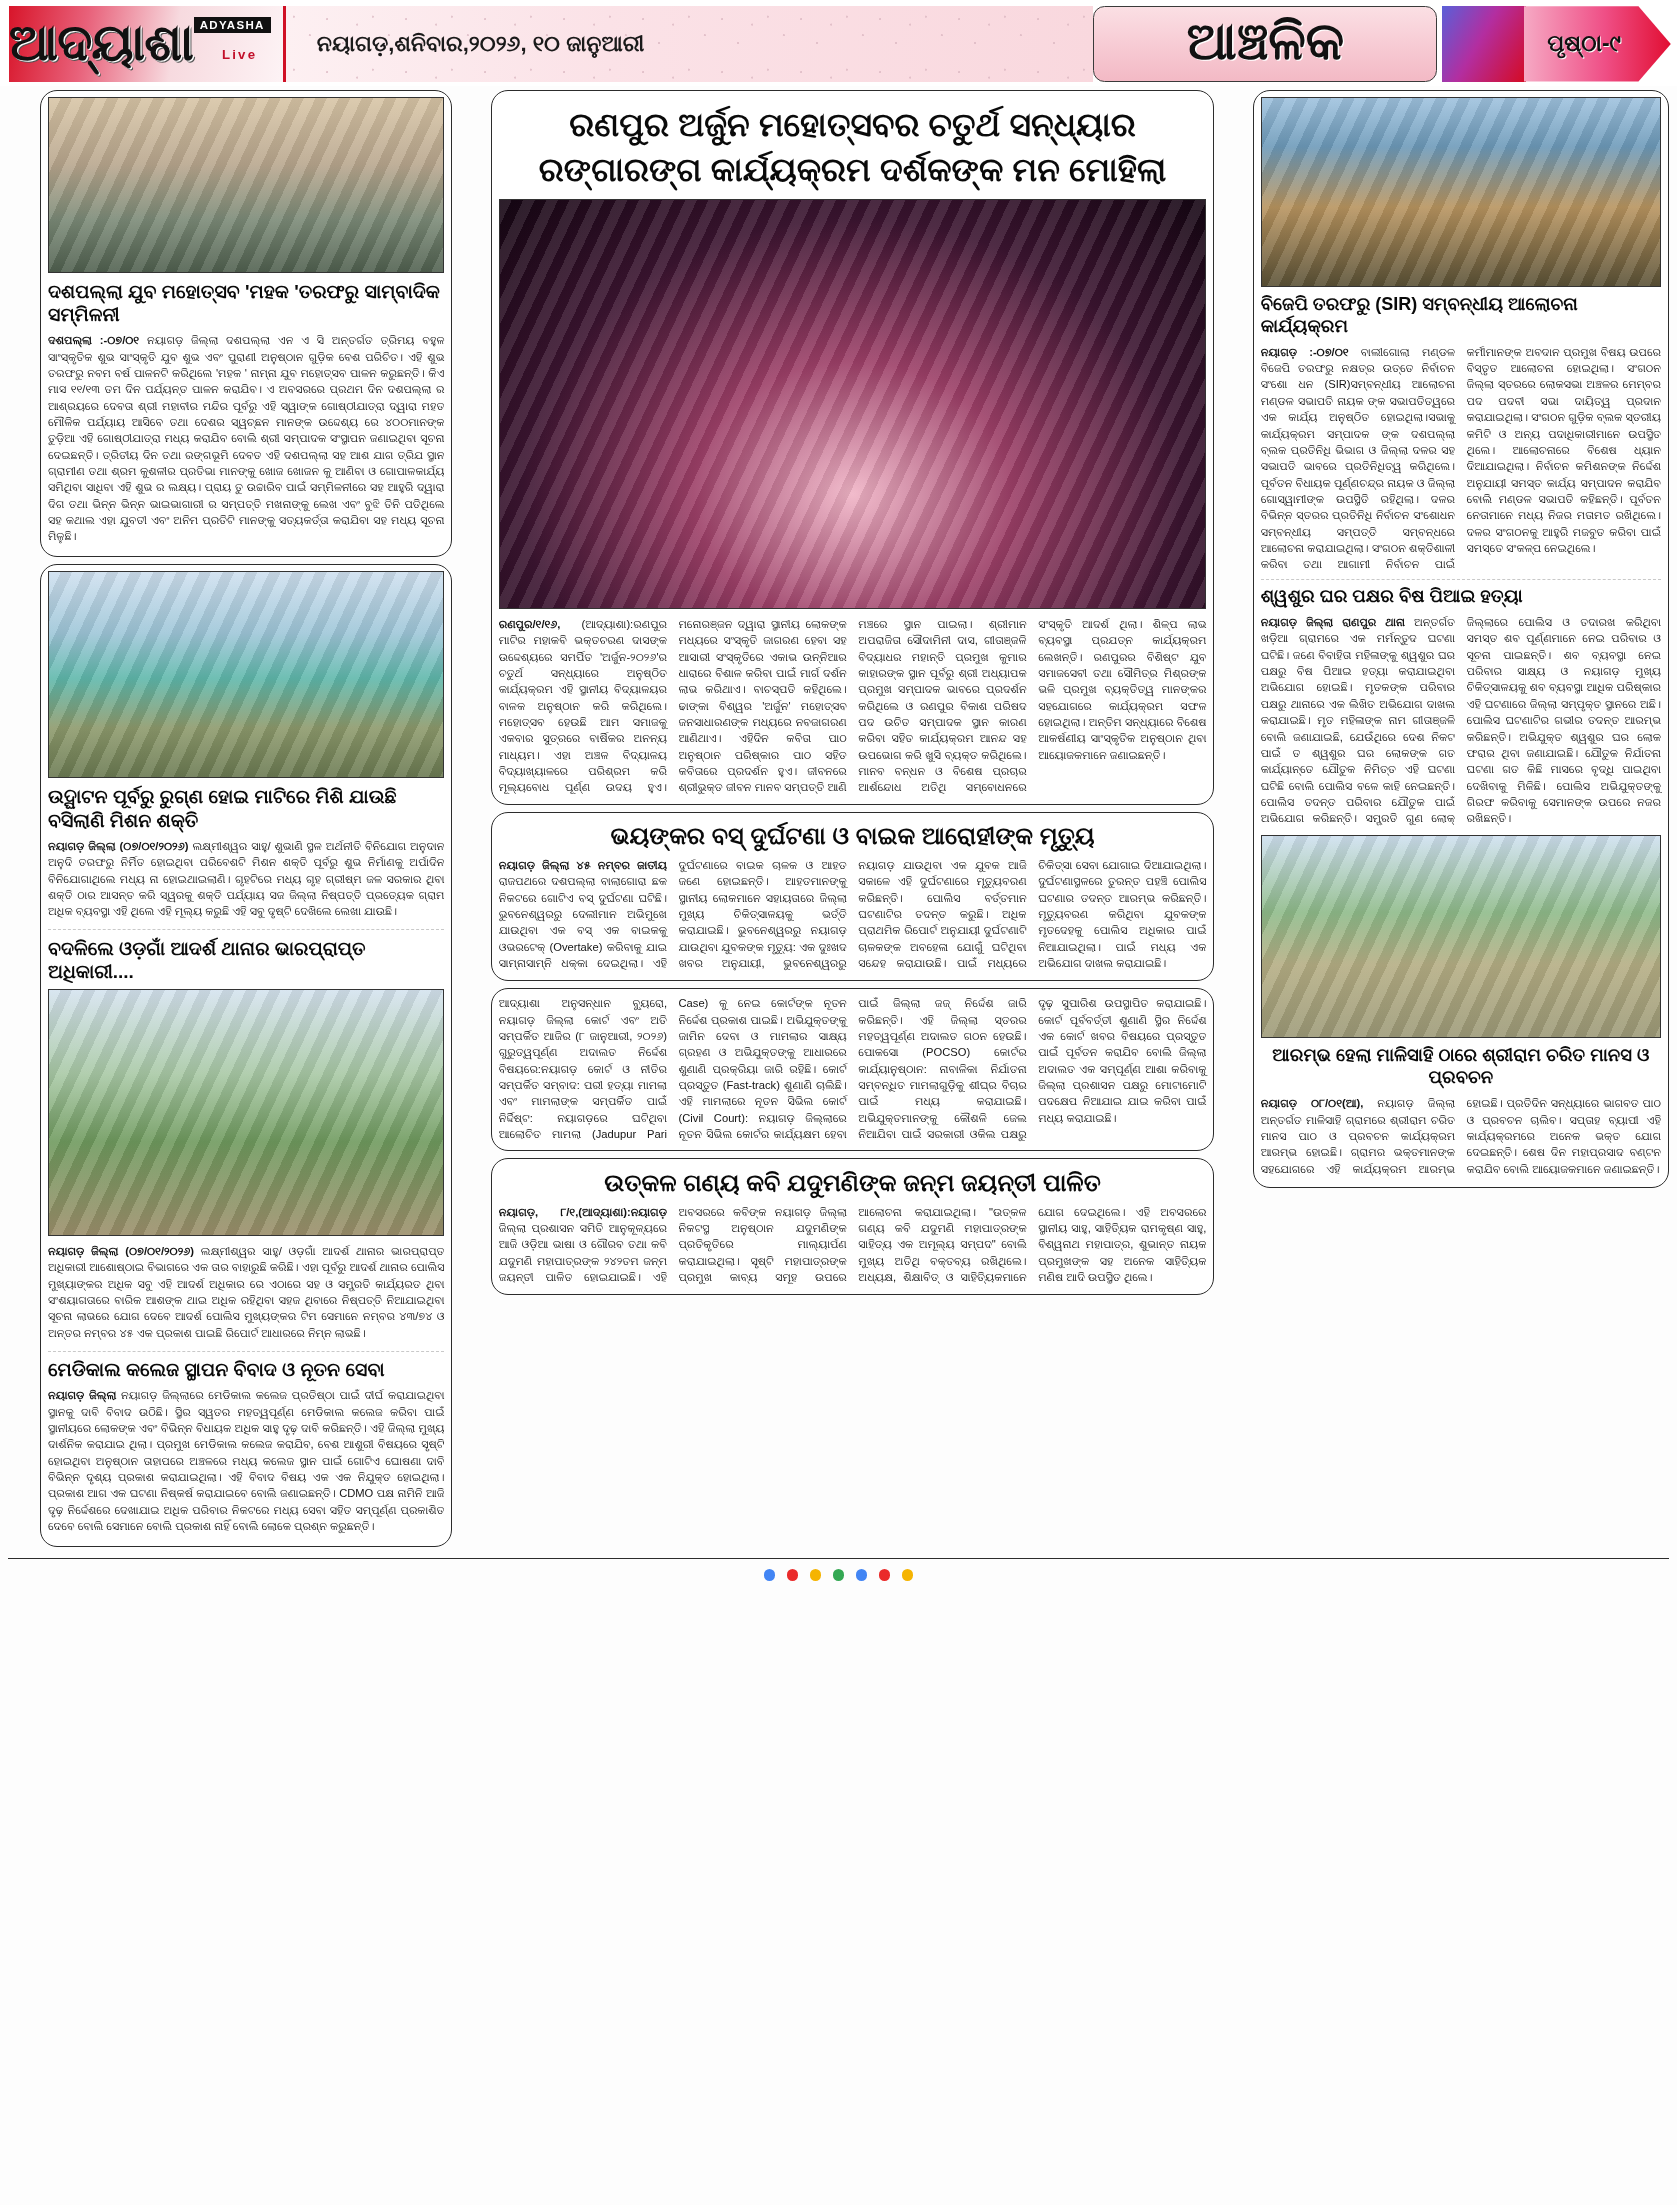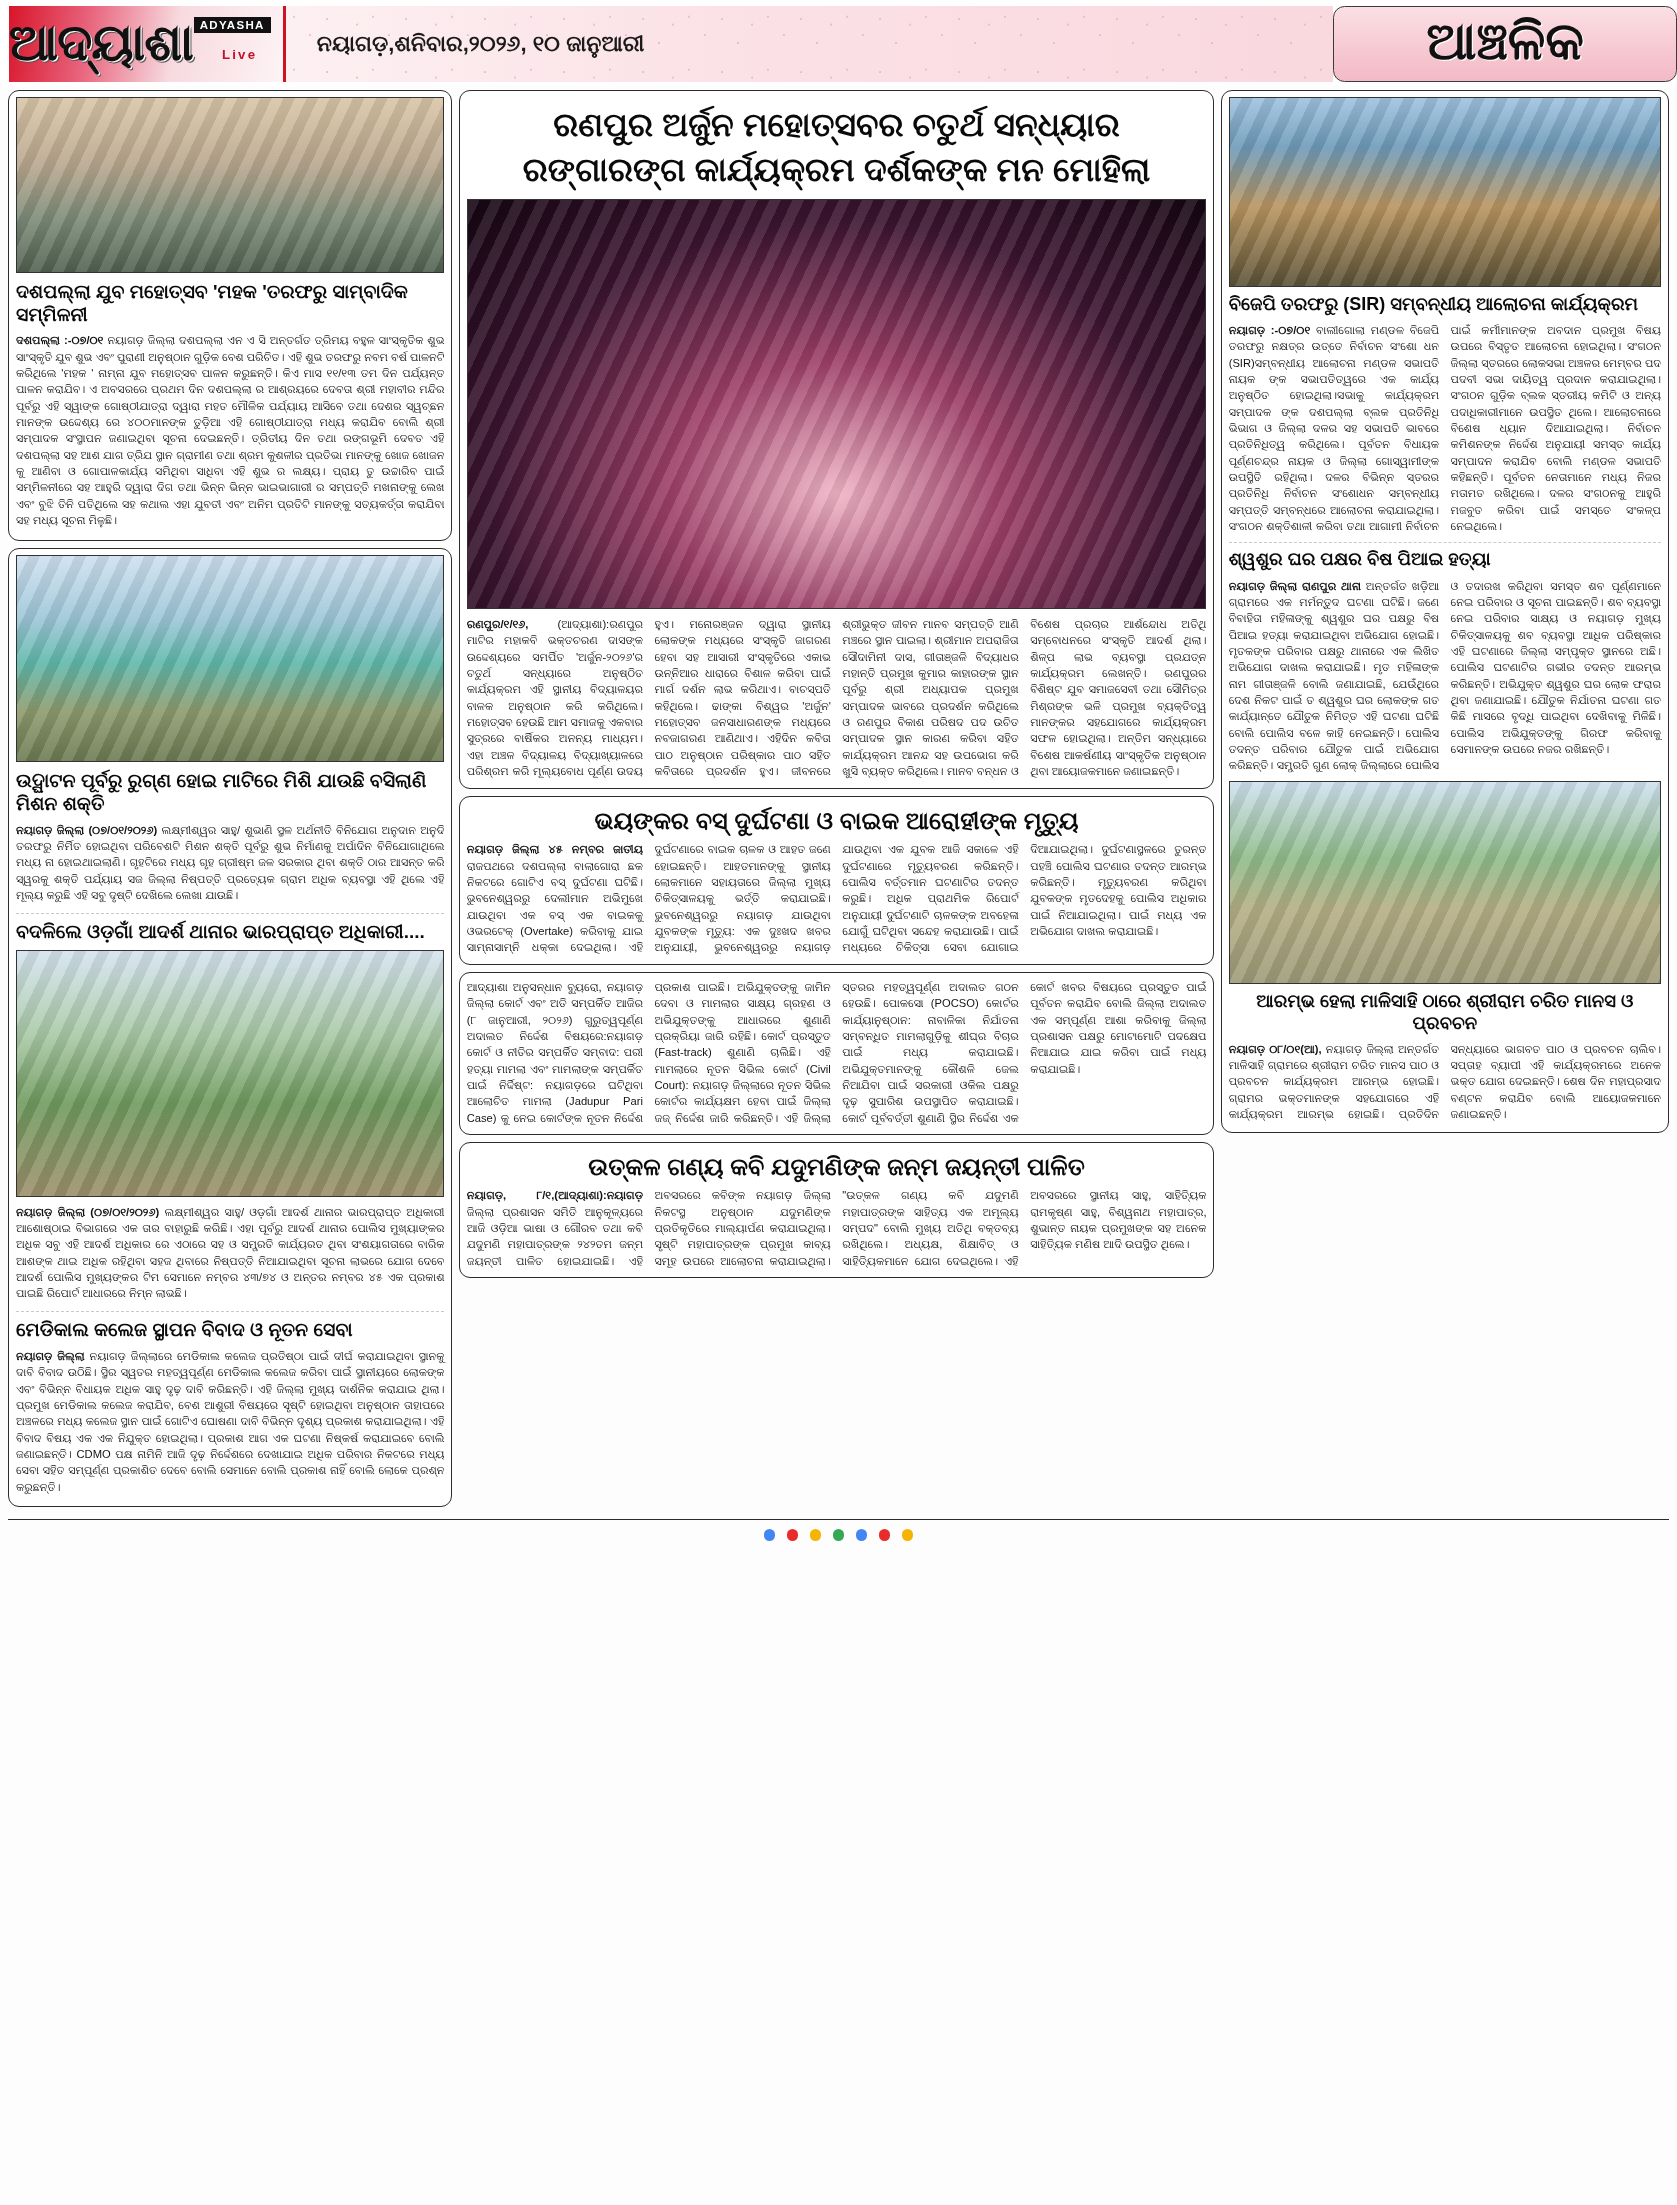--- a/index.html
+++ b/index.html
@@ -150,24 +150,25 @@
     gap: 0;
     padding: 3.5px 8px 0 8px;
     align-items: flex-start;
   }
   .col-left  { width: 464px; }
   .col-mid   { width: 789px; margin: 0 6.2px; }
   .col-right { width: 468px; }
 
   .box {
     border: 1.3px solid #2c2c2c;
-    border-radius: 11px;
+    border-radius: 17px;
     background: #fff;
     padding: 6.2px 7px 8px 7px;
     margin-bottom: 7px;
+    margin-left: 32px;
   }
 
   .photo {
     width: 100%;
     border: 0.9px solid #333;
     display: block;
     margin-bottom: 7px;
   }
 
   .hl {
@@ -258,20 +259,26 @@
     <div class="logo-box">
       <div class="logo-word">ଆଦ୍ୟାଶା</div>
       <div class="logo-tag">ADYASHA</div>
       <div class="logo-live">Live</div>
     </div>
     <div class="date-strip">
       <div class="date-text">ନୟାଗଡ଼,ଶନିବାର,୨୦୨୬, ୧୦ ଜାନୁଆରୀ</div>
     </div>
     <div class="section-badge">
       <span>ଆଞ୍ଚଳିକ</span>
+    </div>
+    <div class="page-chevron">
+      <div class="chev-grad"></div>
+      <div class="chev-body">
+        <span>ପୃଷ୍ଠା-୯</span>
+      </div>
     </div>
   </div>
 
   <div class="content">
 
     <div class="col-left">
 
       <div class="box">
         <div class="photo ph ph-meet"></div>
         <div class="hl hl-col">ଦଶପଲ୍ଲା ଯୁବ ମହୋତ୍ସବ 'ମହକ 'ତରଫରୁ ସାମ୍ବାଦିକ ସମ୍ମିଳନୀ</div>

